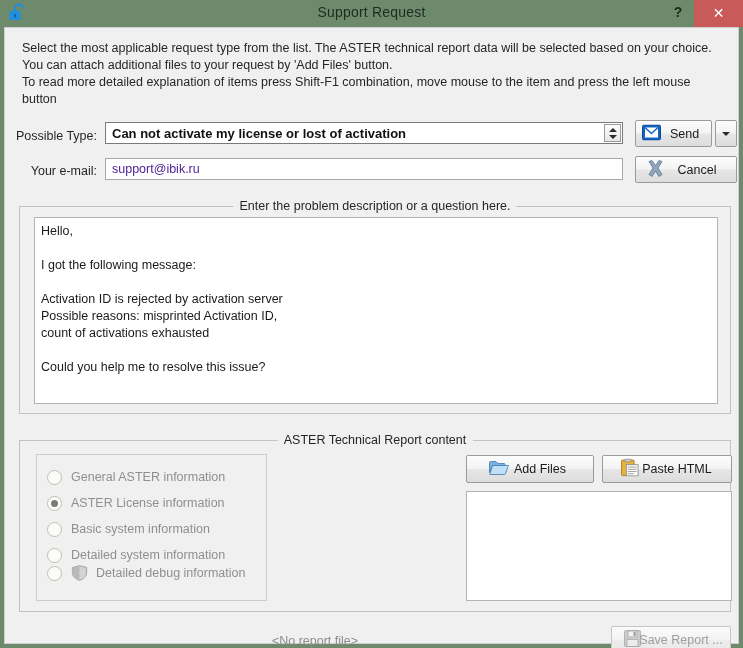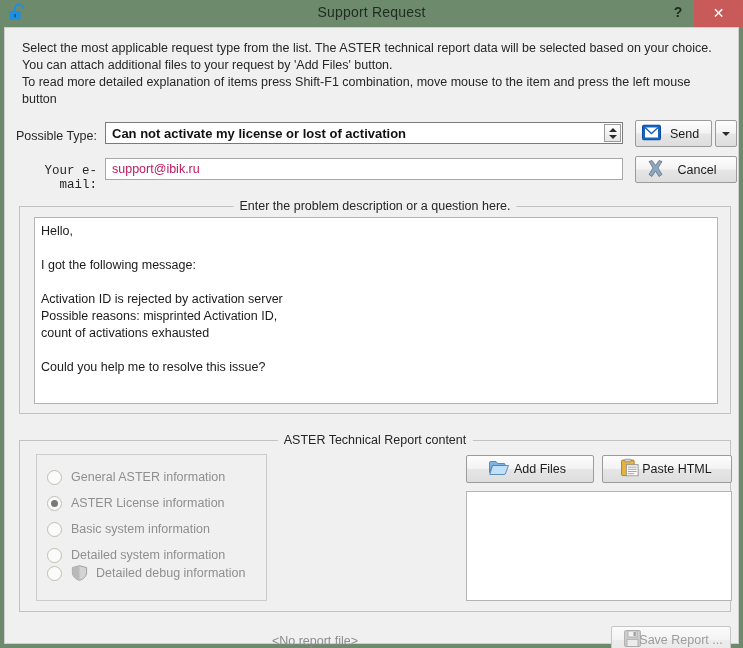--- a/index.html
+++ b/index.html
@@ -88,21 +88,21 @@
   }
 
   
   .form-label {
     position: absolute;
     font-size: 12.5px;
     color: #262626;
     text-align: right;
   }
   #label-request-type { left: 8px;  top: 101px; width: 84px; }
-  #label-email       { left: 8px;  top: 136px; width: 84px; font-family: Liberation Mono, monospace; }
+  #label-email       { left: 8px;  top: 136px; width: 84px; }
 
   #combo-request-type {
     position: absolute;
     left: 100px; top: 94px;
     width: 518px; height: 22px;
     background: #ffffff;
     border: 1px solid #7a7a7a;
     box-sizing: border-box;
     cursor: default;
   }
@@ -137,21 +137,21 @@
     left: 100px; top: 130px;
     width: 518px; height: 22px;
     background: #ffffff;
     border: 1px solid #a8a8a8;
     box-sizing: border-box;
   }
   #input-email .input-text {
     position: absolute;
     left: 6px; top: 3px;
     font-size: 12.5px;
-    color: #be185d;
+    color: #4c1d95;
   }
 
   
   .btn {
     position: absolute;
     background: linear-gradient(#fdfdfd 0%, #f3f3f3 48%, #e6e6e6 52%, #dddddd 100%);
     border: 1px solid #9b9b9b;
     border-radius: 2px;
     box-sizing: border-box;
     cursor: default;

